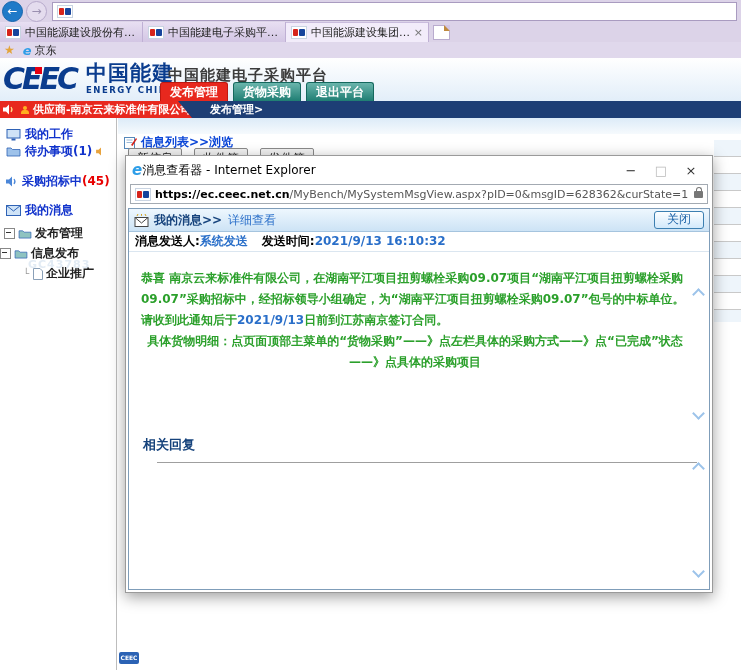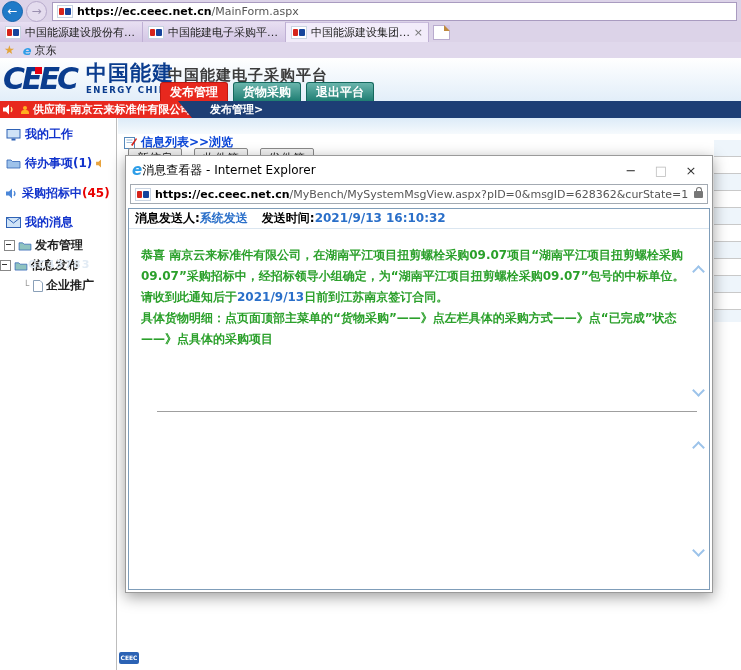--- a/index.html
+++ b/index.html
@@ -103,21 +103,21 @@
   .msg-sec-title{color:#16437c;font-weight:700;font-size:12px;margin-left:4px;}
   .msg-sec-link{color:#2a6fc9;font-size:12px;margin-left:6px;}
   .close-btn{margin-left:auto;width:48px;height:16px;line-height:15px;text-align:center;font-size:12px;color:#1b62a8;
              background:linear-gradient(#fdfeff,#d2e9fb);border:1px solid #3c7fb1;border-radius:3px;}
   .msg-meta{height:19px;line-height:19px;padding-left:6px;font-size:12px;color:#000;font-weight:700;border-bottom:1px solid #dbe6f0;}
   .msg-meta .val{color:#2a6fc9;}
   .msg-meta .gap{display:inline-block;width:14px;}
   .msg-view{position:relative;height:172px;padding:2px 20px 0 12px;}
   .msg-title{text-align:center;color:#2ba02b;font-weight:700;font-size:13px;margin-top:6px;}
   .msg-para{color:#2ba02b;font-weight:700;font-size:12px;line-height:21px;margin-top:14px;}
-  .msg-para + .msg-para{margin-top:0;}
+  .msg-para + .msg-para{margin-top:0;text-align:center;}
   .msg-para .hl{color:#2a6fc9;}
   .chev{position:absolute;width:7px;height:7px;border-right:2px solid #9cc3ea;border-bottom:2px solid #9cc3ea;}
   .chev.up{transform:rotate(-135deg);}
   .chev.down{transform:rotate(45deg);}
   .replies{position:relative;height:160px;margin-top:6px;}
   .replies-title{color:#16437c;font-weight:700;font-size:13px;margin-left:14px;padding-top:4px;}
   .replies-hr{border:none;border-top:1px solid #9f9f9f;margin:8px 12px 0 28px;}
   
   .mini-badge{position:absolute;left:119px;top:652px;width:20px;height:12px;background:#2b62b4;border-radius:2px;
               color:#fff;font-size:6px;font-weight:900;text-align:center;line-height:12px;letter-spacing:0;}
@@ -129,21 +129,20 @@
 
   <div class="chrome">
     <div class="addr-row">
       <div class="nav-btn back">←</div>
       <div class="nav-btn fwd">→</div>
       <div class="addr-field">
         <div class="favicon fav-mini">
             <i class="bar1"></i>
             <i class="bar2"></i>
           </div>
-        <span class="url"><b>https://ec.ceec.net.cn</b><span>/MainForm.aspx</span></span>
       </div>
     </div>
     <div class="tab-row">
       <div class="tab">
         <div class="favicon fav-mini">
             <i class="bar1"></i>
             <i class="bar2"></i>
           </div>
         <span class="lbl">中国能源建设股份有限公司</span>
       </div>
@@ -200,21 +199,21 @@
   </div>
 
   <div class="sidebar">
     <div class="side-item" style="margin-top:8px;">
       <svg width="15" height="12" viewBox="0 0 15 12">
         <rect x="1" y="0.5" width="13" height="8.5" fill="#cfe3f7" stroke="#2f62b5"></rect>
         <rect x="5.5" y="9.5" width="4" height="2" fill="#2f62b5"></rect>
       </svg>
       <span>我的工作</span>
     </div>
-    <div class="side-item" style="margin-top:12px;">
+    <div class="side-item" style="margin-top:0;">
       <svg width="15" height="11" viewBox="0 0 15 11">
         <path d="M1 2 L5 2 L6.5 3.5 L14 3.5 L14 10 L1 10 Z" fill="#9ec2ea" stroke="#2f62b5" stroke-width="0.8"></path>
       </svg>
       <span>待办事项(1)</span>
       <svg width="10" height="9" viewBox="0 0 12 11">
         <polygon points="0,3.5 3,3.5 6,0.5 6,10.5 3,7.5 0,7.5" fill="#e8a33d"></polygon>
       </svg>
     </div>
     <div class="side-item" style="margin-top:13px;">
       <svg width="12" height="11" viewBox="0 0 12 11">
@@ -285,32 +284,45 @@
       <div class="purl-field">
         <div class="favicon fav-mini">
             <i class="bar1"></i>
             <i class="bar2"></i>
           </div>
         <span class="purl"><b>https://ec.ceec.net.cn</b><span>/MyBench/MySystemMsgView.aspx?pID=0&amp;msgID=628362&amp;curState=1</span></span>
         <span class="lock"></span>
       </div>
     </div>
     <div class="pcontent">
+      <div class="msg-hbar">
+        <svg width="16" height="13" viewBox="0 0 16 13">
+          <rect x="1" y="3.5" width="13" height="9" fill="#fff" stroke="#444"></rect>
+          <path d="M1 3.5 L7.5 9 L14 3.5" fill="none" stroke="#444"></path>
+          <line x1="3" y1="2" x2="4" y2="0" stroke="#d6a21b"></line>
+            <line x1="7.5" y1="1.8" x2="7.5" y2="0" stroke="#d6a21b"></line>
+            <line x1="12" y1="2" x2="11" y2="0" stroke="#d6a21b"></line>
+        </svg>
+        <span class="msg-sec-title">我的消息&gt;&gt;</span>
+        <span class="msg-sec-link">详细查看</span>
+        <span class="close-btn">关闭</span>
+      </div>
       <div class="msg-meta">
         <span>消息发送人:</span><span class="val">系统发送</span><span class="gap"></span><span>发送时间:</span><span class="val">2021/9/13 16:10:32</span>
       </div>
       <div class="msg-view">
         <div>
             <div class="msg-para"><span>恭喜 南京云来标准件有限公司，在湖南平江项目扭剪螺栓采购09.07项目“湖南平江项目扭剪螺栓采购09.07”采购招标中，经招标领导小组确定，为“湖南平江项目扭剪螺栓采购09.07”包号的中标单位。请收到此通知后于</span><span class="hl">2021/9/13</span><span>日前到江苏南京签订合同。</span></div>
             <div class="msg-para"><span>具体货物明细：点页面顶部主菜单的“货物采购”——》点左栏具体的采购方式——》点“已完成”状态——》点具体的采购项目</span></div>
           </div>
         <span class="chev up" style="right:6px;top:38px;"></span>
         <span class="chev down" style="right:6px;bottom:8px;"></span>
       </div>
       <div class="replies">
+        <div class="replies-title">相关回复</div>
         <hr class="replies-hr">
         <span class="chev up" style="right:6px;top:32px;"></span>
         <span class="chev down" style="right:6px;bottom:16px;"></span>
       </div>
     </div>
   </div>
 
   <div class="mini-badge">CEEC</div>
 
 </div>

